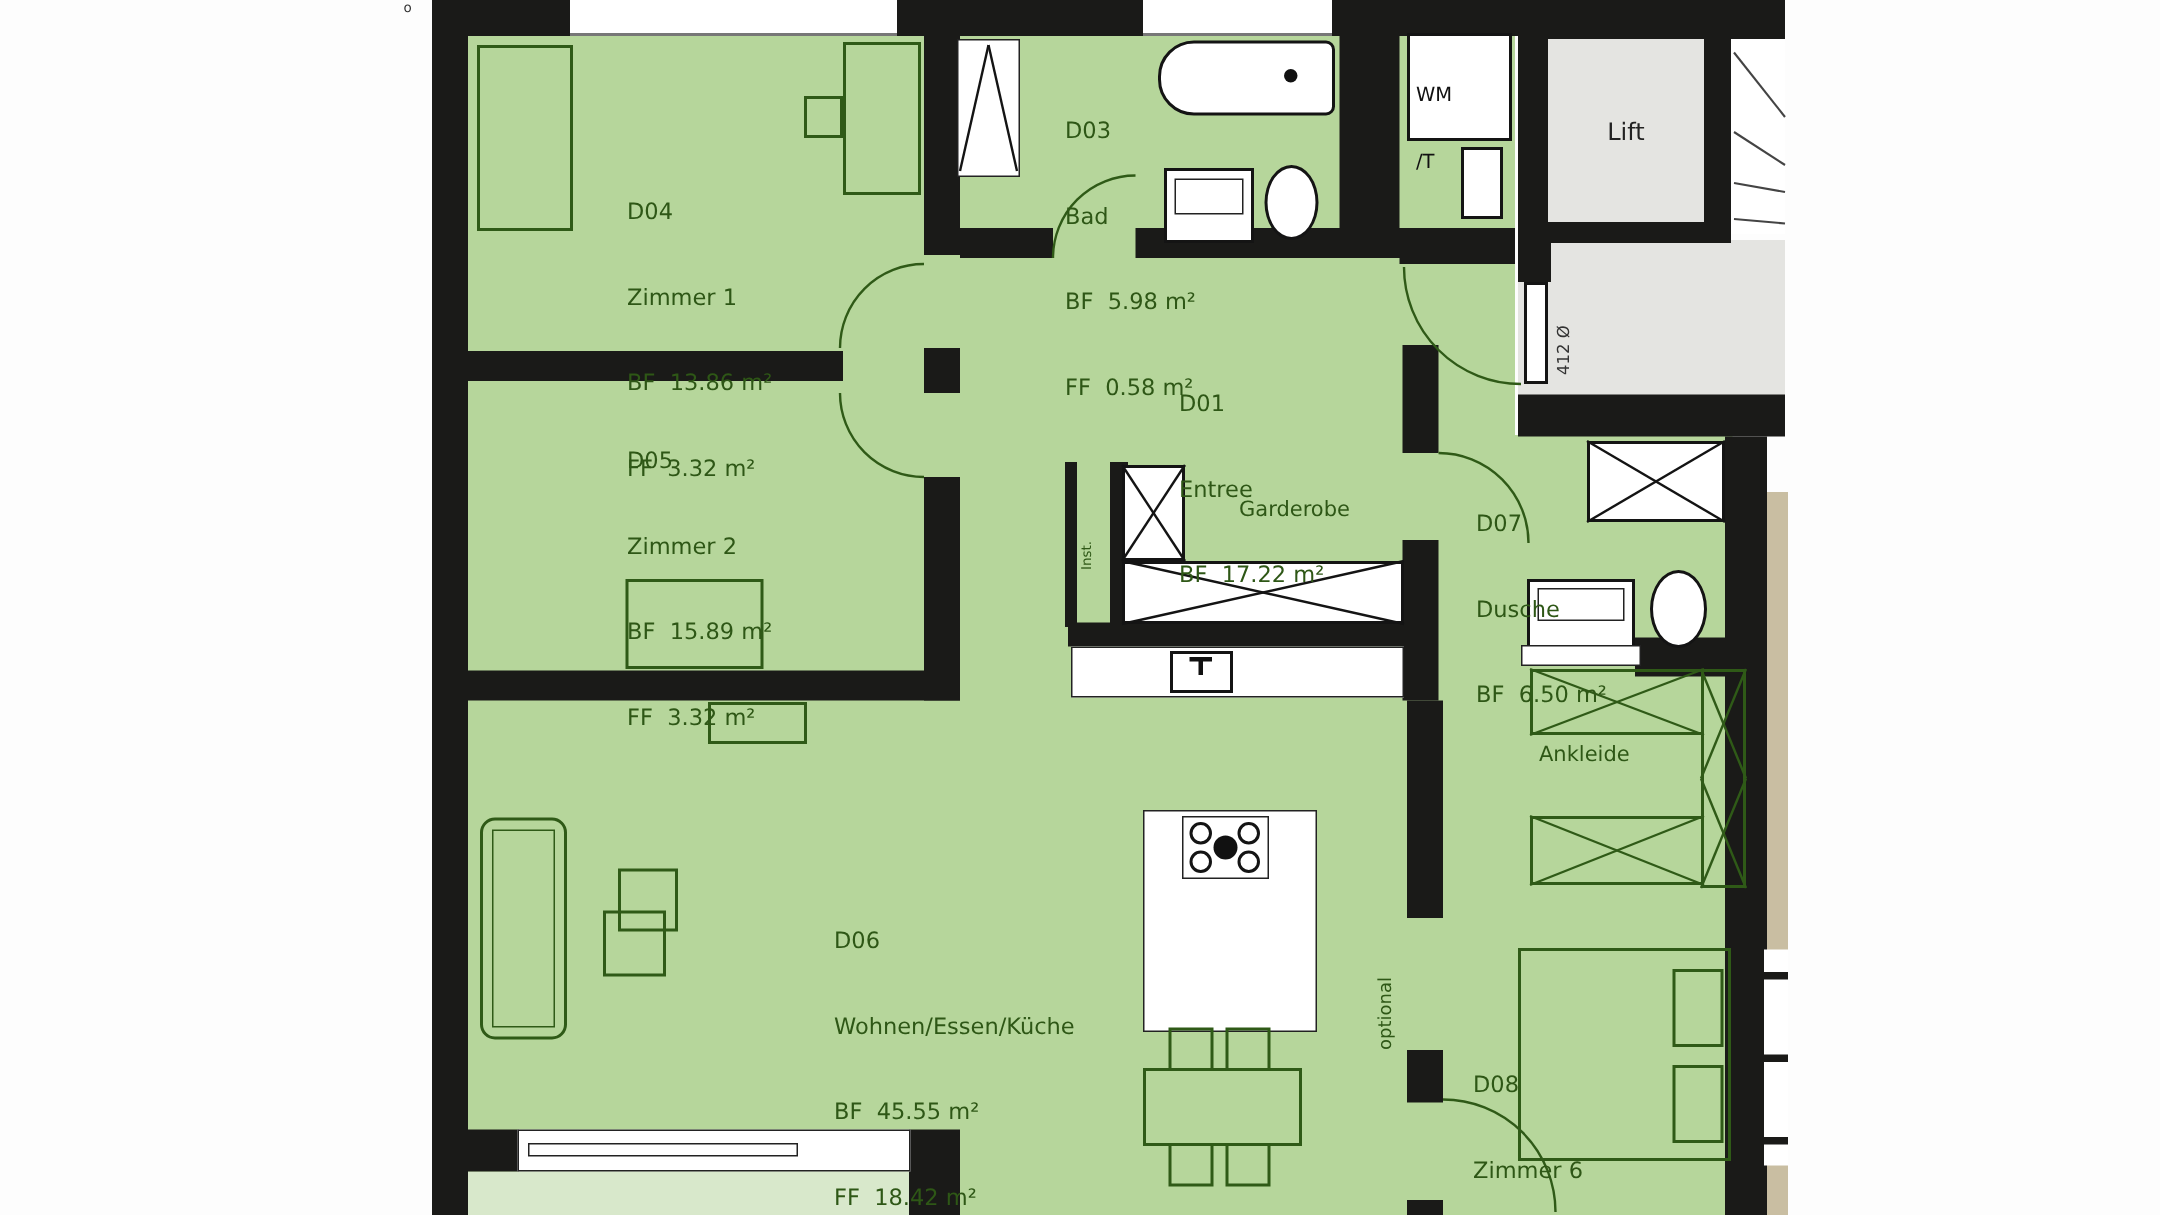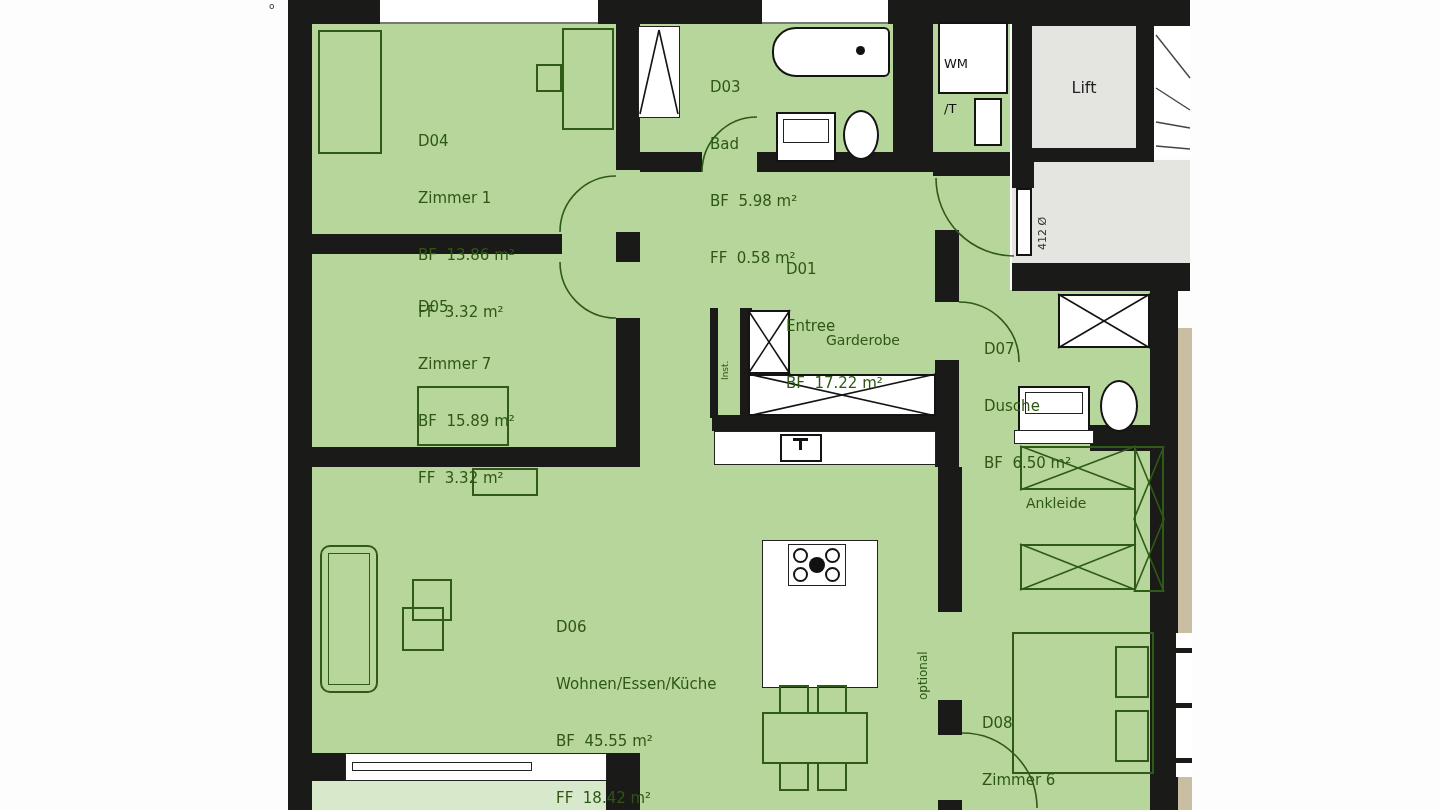--- a/index.html
+++ b/index.html
@@ -176,21 +176,21 @@
   </svg>
 
   <div class="lbl" style="left:418px;top:94px;">
     <div>D04</div>
     <div>Zimmer 1</div>
     <div>BF  13.86 m²</div>
     <div>FF  3.32 m²</div>
   </div>
   <div class="lbl" style="left:418px;top:260px;">
     <div>D05</div>
-    <div>Zimmer 7</div>
+    <div>Zimmer 2</div>
     <div>BF  15.89 m²</div>
     <div>FF  3.32 m²</div>
   </div>
   <div class="lbl" style="left:710px;top:40px;">
     <div>D03</div>
     <div>Bad</div>
     <div>BF  5.98 m²</div>
     <div>FF  0.58 m²</div>
   </div>
   <div class="lbl" style="left:786px;top:222px;">

